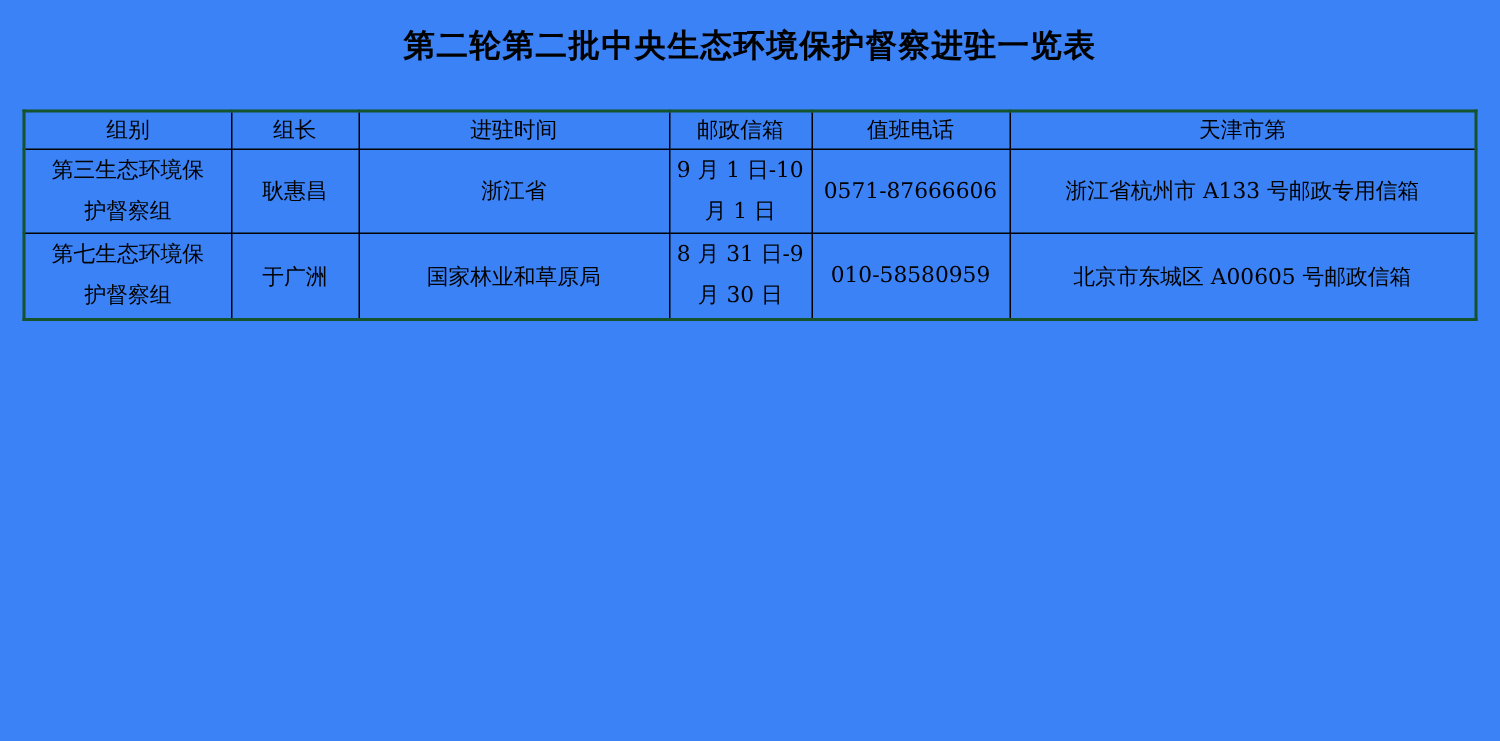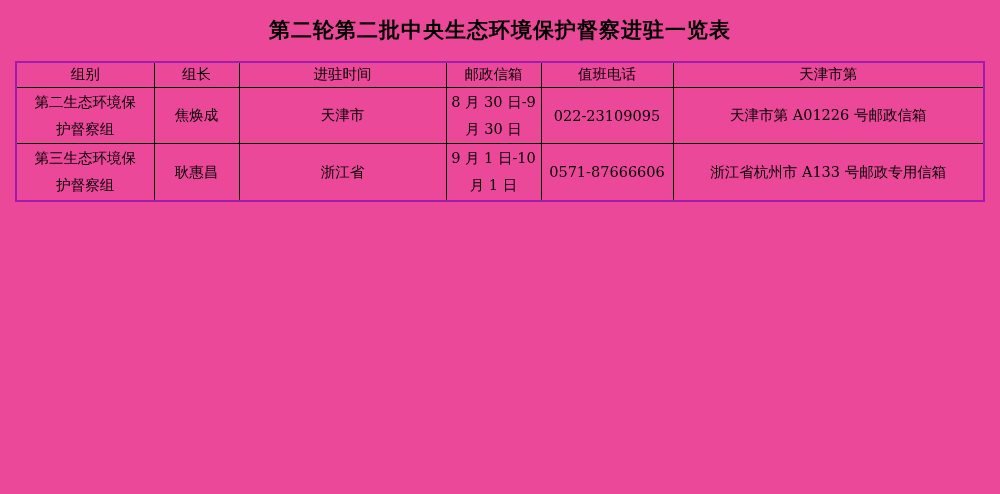--- a/index.html
+++ b/index.html
@@ -9,38 +9,38 @@
     background: #ffffff;
     width: 1000px;
     height: 494px;
     font-family: "DejaVu Serif", "Liberation Serif", serif;
     color: #000000;
     overflow: hidden;
   }
   .page {
     width: 1000px;
     height: 494px;
-    background: #ec4899;
+    background: #3b82f6;
   }
   .doc-title {
     text-align: center;
     font-size: 21px;
     font-weight: bold;
     letter-spacing: 1px;
     margin: 0;
     padding-top: 17px;
     padding-bottom: 19px;
     line-height: 1.2;
   }
   table.inspection-table {
     border-collapse: collapse;
     table-layout: fixed;
-    margin: 0 auto;
+    margin: 12px auto;
     width: 968px;
-    border: 2px solid #a21caf;
+    border: 2px solid #14532d;
   }
   .inspection-table th,
   .inspection-table td {
     border: 1px solid #000000;
     text-align: center;
     vertical-align: middle;
     padding: 1px 3px;
     font-weight: normal;
     font-size: 14.5px;
     overflow: hidden;
@@ -83,34 +83,34 @@
         <th>组别</th>
         <th>组长</th>
         <th>进驻时间</th>
         <th>邮政信箱</th>
         <th>值班电话</th>
         <th>天津市第</th>
       </tr>
     </thead>
     <tbody id="table-body">
         <tr>
-          <td class="multiline">第二生态环境保
-护督察组</td>
-          <td>焦焕成</td>
-          <td>天津市</td>
-          <td class="multiline">8 月 30 日-9
-月 30 日</td>
-          <td>022-23109095</td>
-          <td>天津市第 A01226 号邮政信箱</td>
-        </tr>
-        <tr>
           <td class="multiline">第三生态环境保
 护督察组</td>
           <td>耿惠昌</td>
           <td>浙江省</td>
           <td class="multiline">9 月 1 日-10
 月 1 日</td>
           <td>0571-87666606</td>
           <td>浙江省杭州市 A133 号邮政专用信箱</td>
         </tr>
+        <tr>
+          <td class="multiline">第七生态环境保
+护督察组</td>
+          <td>于广洲</td>
+          <td>国家林业和草原局</td>
+          <td class="multiline">8 月 31 日-9
+月 30 日</td>
+          <td>010-58580959</td>
+          <td>北京市东城区 A00605 号邮政信箱</td>
+        </tr>
       </tbody>
   </table>
 </div>
 
 </body></html>

